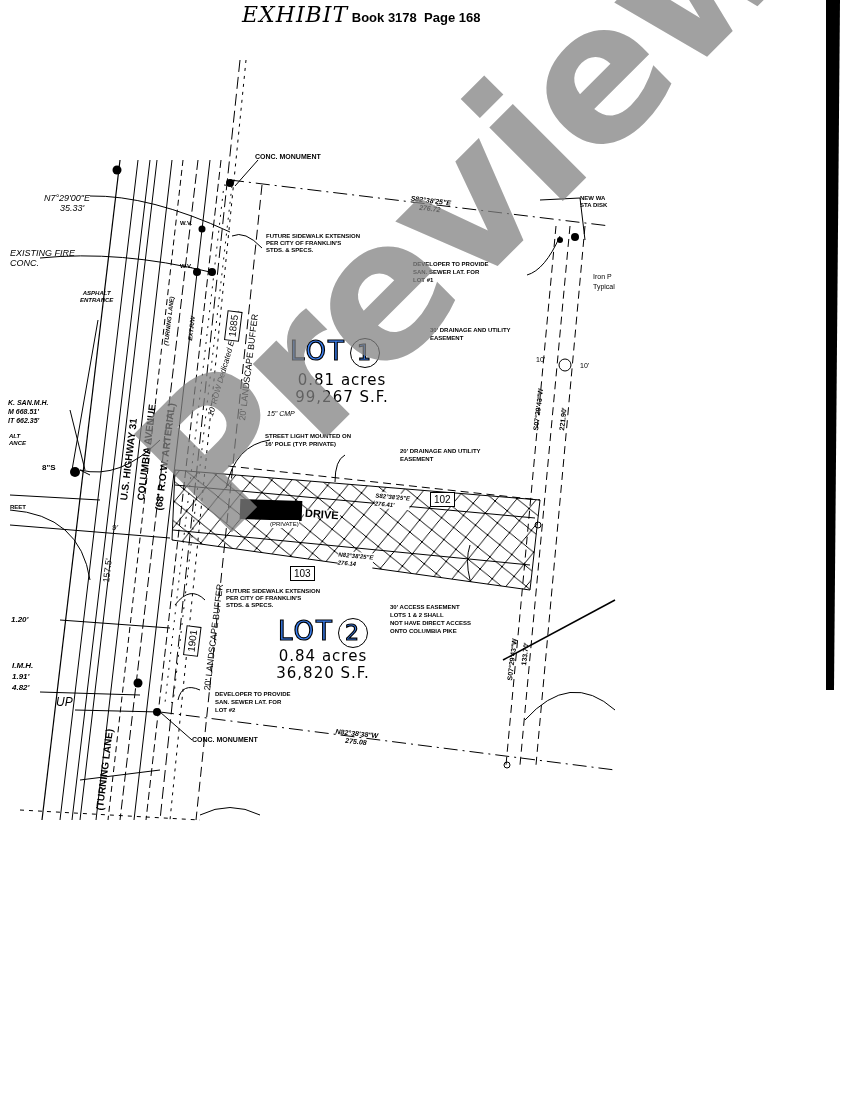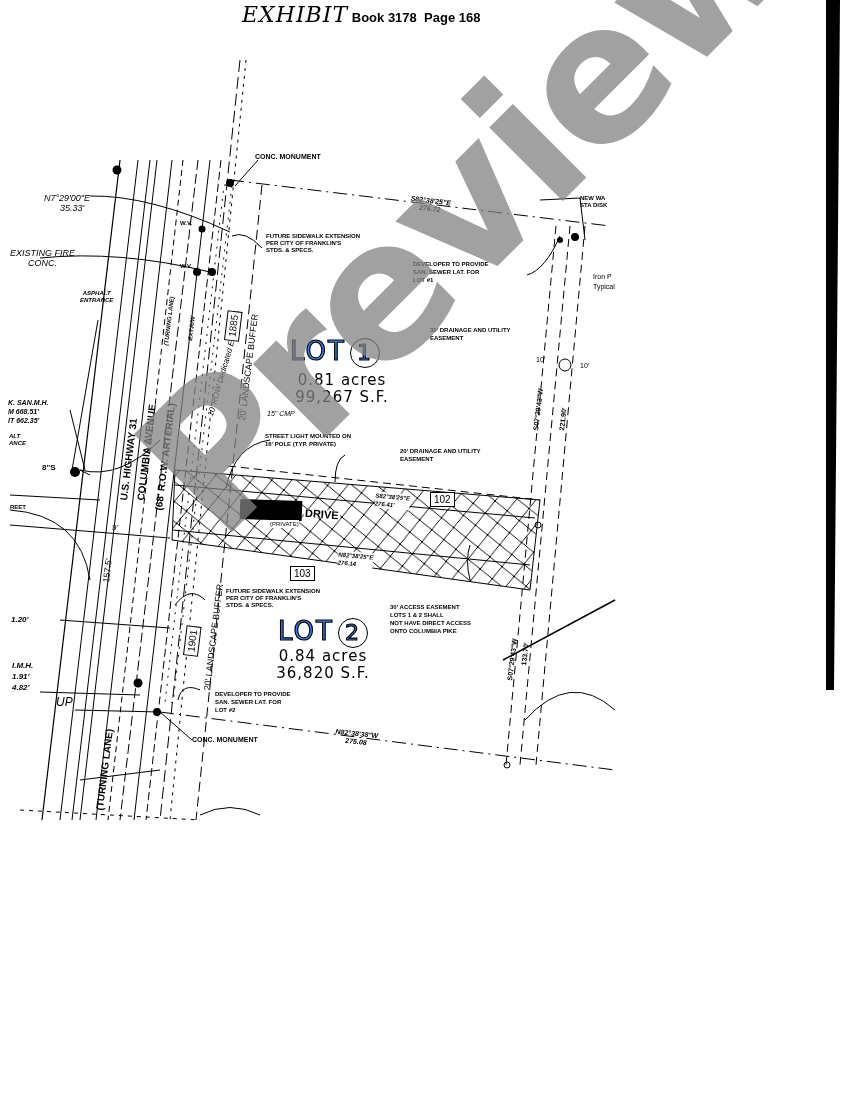--- a/index.html
+++ b/index.html
@@ -136,21 +136,21 @@
 <div class="lot-area" style="left:268px;top:648px;width:110px;">
   <div>0.84 acres</div>
   <div>36,820 S.F.</div>
 </div>
 
 <div class="lbl" style="left:255px;top:153px;">CONC. MONUMENT</div>
 <div class="lbl it norm" style="left:44px;top:193px;font-size:9px;line-height:10px;">
   <div>N7°29'00"E</div>
   <div style="padding-left:16px">35.33'</div>
 </div>
-<div class="lbl it norm" style="left:10px;top:248px;font-size:9px;line-height:10px;text-align:center;">
+<div class="lbl it norm" style="left:10px;top:248px;font-size:9px;line-height:10px;">
   <div>EXISTING FIRE</div>
   <div>CONC.</div>
 </div>
 <div class="lbl it" style="left:80px;top:290px;font-size:6px;line-height:7px;text-align:center;">
   <div>ASPHALT</div>
   <div>ENTRANCE</div>
 </div>
 <div class="lbl it" style="left:410px;top:197px;transform:rotate(7deg);text-align:center;">
   <div>S82°38'25"E</div>
   <div>276.72</div>

